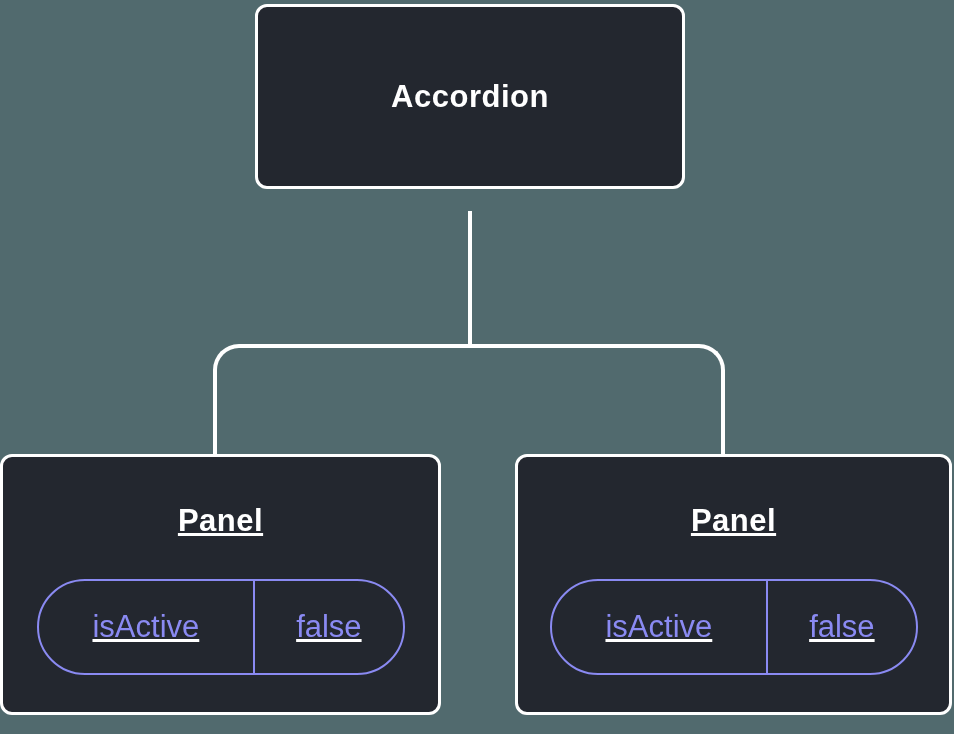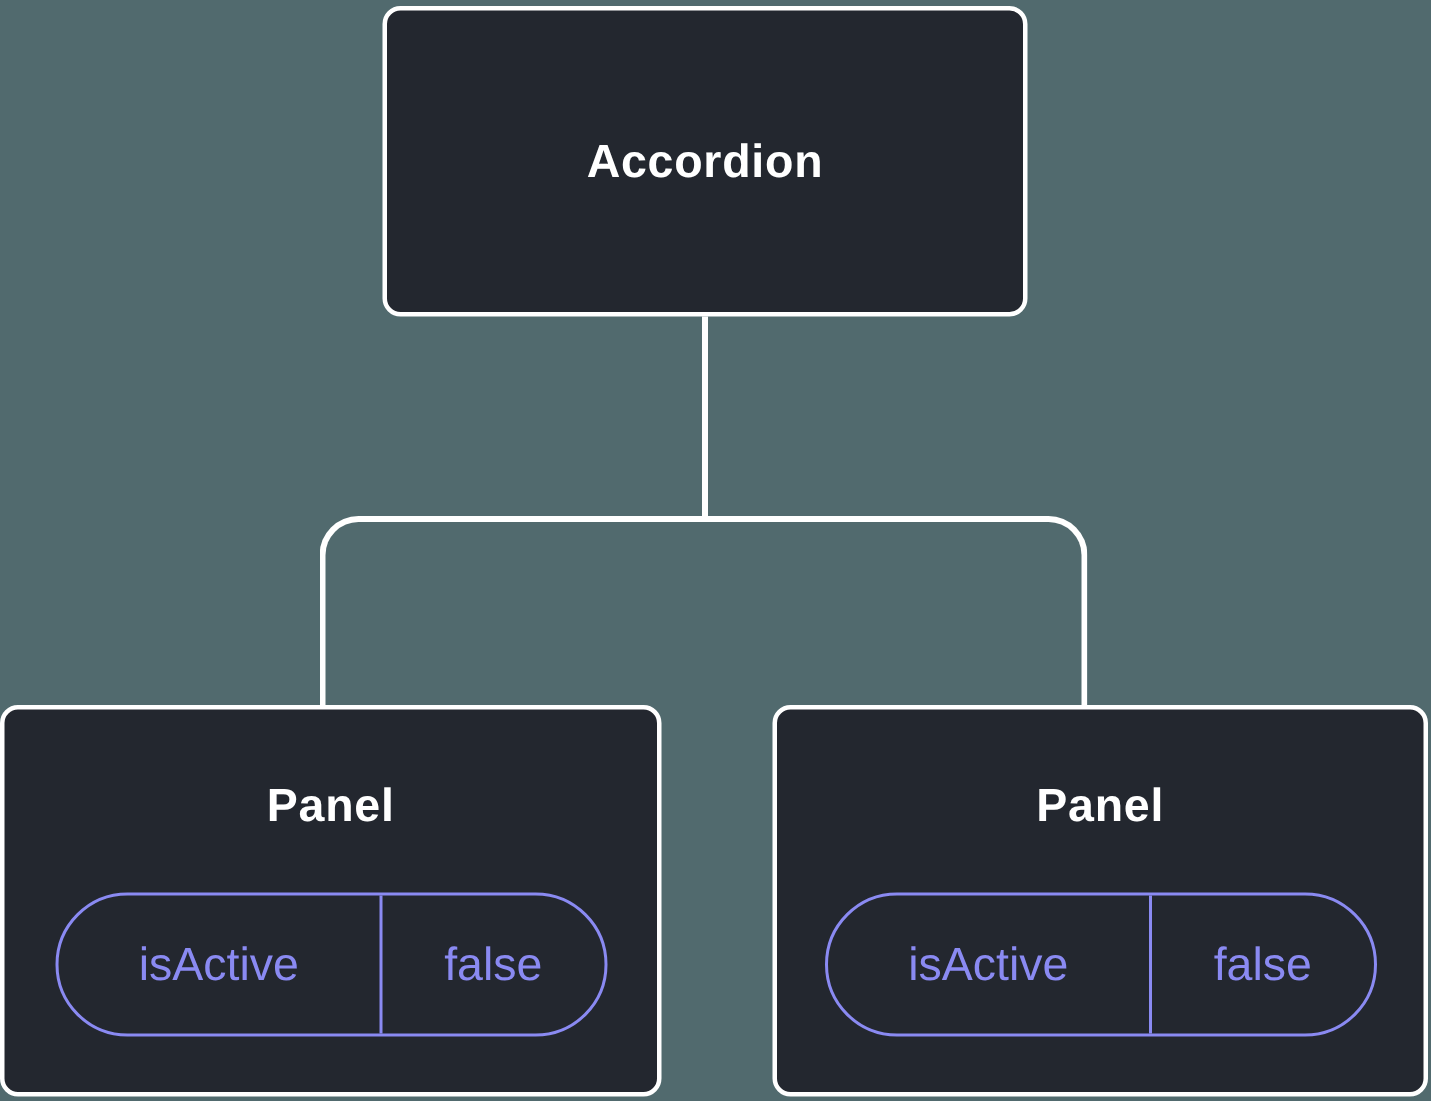--- a/index.html
+++ b/index.html
@@ -15,21 +15,21 @@
   }
   .node {
     position: absolute;
     background: var(--node-bg, #23272f);
     border: 3px solid var(--node-border, #ffffff);
     border-radius: 12px;
     color: #ffffff;
   }
   .root-node {
     left: 255px; top: 4px;
-    width: 430px; height: 207px;
+    width: 430px; height: 185px;
     display: flex; align-items: center; justify-content: center;
   }
   .node-label {
     font-size: 31px;
     font-weight: 700;
     color: #ffffff;
     letter-spacing: 0.5px;
   }
   
   .connector-stem {
@@ -43,25 +43,26 @@
     left: 213px; top: 344px;
     width: 512px; height: 127px;
     border-top: 4px solid var(--connector, #ffffff);
     border-left: 4px solid var(--connector, #ffffff);
     border-right: 4px solid var(--connector, #ffffff);
     border-top-left-radius: 26px;
     border-top-right-radius: 26px;
     background: transparent;
   }
   .panel-node {
-    top: 470px;
+    top: 454px;
     height: 261px;
     display: flex;
     flex-direction: column;
     align-items: center;
+    text-decoration: underline;
   }
   .panel-left  { left: 0px;   width: 441px; }
   .panel-right { left: 515px; width: 437px; }
   .panel-node .node-label {
     margin-top: 46px;
   }
   .state-pill {
     margin-top: 40px;
     width: 368px; height: 96px;
     border: 2px solid var(--accent, #8a8af2);

